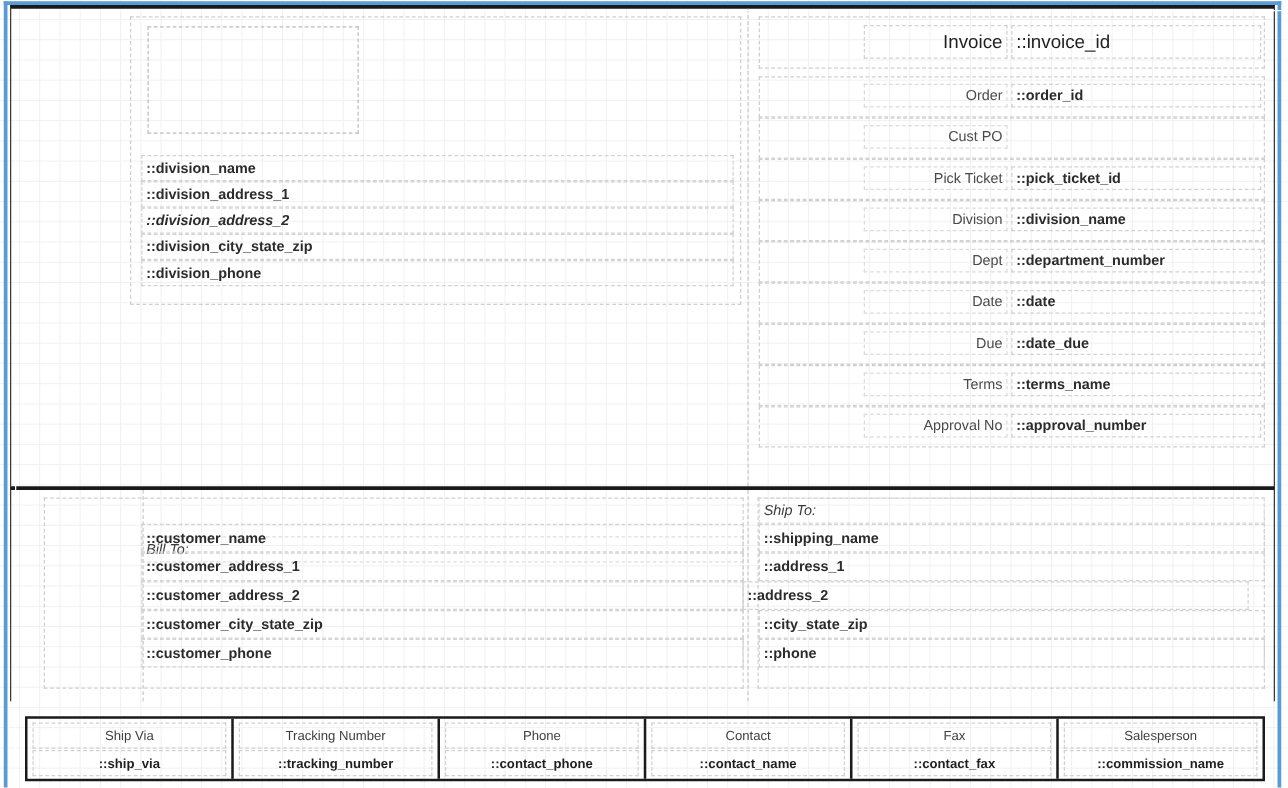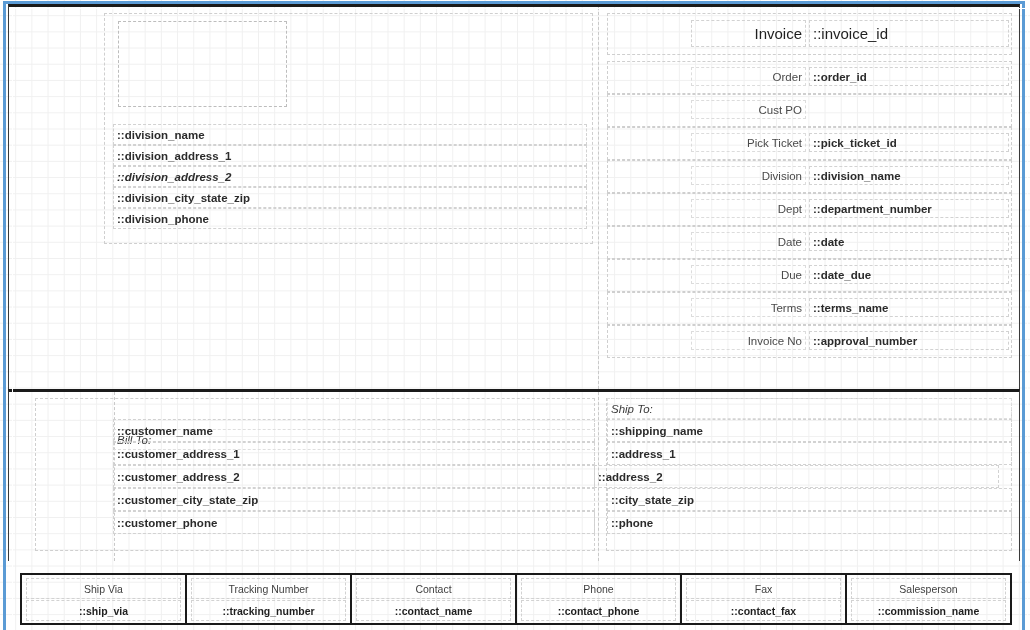--- a/index.html
+++ b/index.html
@@ -164,21 +164,21 @@
 
     <div class="dashbox" style="left:598px; top:252px; width:405px; height:33px;"></div>
     <div class="field plain right" style="left:682px; top:258px; width:115px; height:19px;">Due</div>
     <div class="field bold left" style="left:800px; top:258px; width:200px; height:19px;">::date_due</div>
 
     <div class="dashbox" style="left:598px; top:285px; width:405px; height:33px;"></div>
     <div class="field plain right" style="left:682px; top:291px; width:115px; height:19px;">Terms</div>
     <div class="field bold left" style="left:800px; top:291px; width:200px; height:19px;">::terms_name</div>
 
     <div class="dashbox" style="left:598px; top:318px; width:405px; height:33px;"></div>
-    <div class="field plain right" style="left:682px; top:324px; width:115px; height:19px;">Invoice No</div>
+    <div class="field plain right" style="left:682px; top:324px; width:115px; height:19px;">Approval No</div>
     <div class="field bold left" style="left:800px; top:324px; width:200px; height:19px;">::approval_number</div>
   </div>
 
   <div class="band" id="band-billship">
 
     <div class="col-split" style="left:589px;"></div>
 
     <div class="dashbox" style="left:26px; top:6px; width:560px; height:153px;"></div>
     <div class="dashbox" style="left:597px; top:6px; width:406px; height:153px;"></div>
 
@@ -202,28 +202,28 @@
   <div id="footer-table">
     <div class="fcell">
       <div class="fhead">Ship Via</div>
       <div class="fval">::ship_via</div>
     </div>
     <div class="fcell">
       <div class="fhead">Tracking Number</div>
       <div class="fval">::tracking_number</div>
     </div>
     <div class="fcell">
+      <div class="fhead">Phone</div>
+      <div class="fval">::contact_phone</div>
+    </div>
+    <div class="fcell">
       <div class="fhead">Contact</div>
       <div class="fval">::contact_name</div>
     </div>
     <div class="fcell">
-      <div class="fhead">Phone</div>
-      <div class="fval">::contact_phone</div>
-    </div>
-    <div class="fcell">
       <div class="fhead">Fax</div>
       <div class="fval">::contact_fax</div>
     </div>
     <div class="fcell">
       <div class="fhead">Salesperson</div>
       <div class="fval">::commission_name</div>
     </div>
   </div>
 
   <div id="frame">

